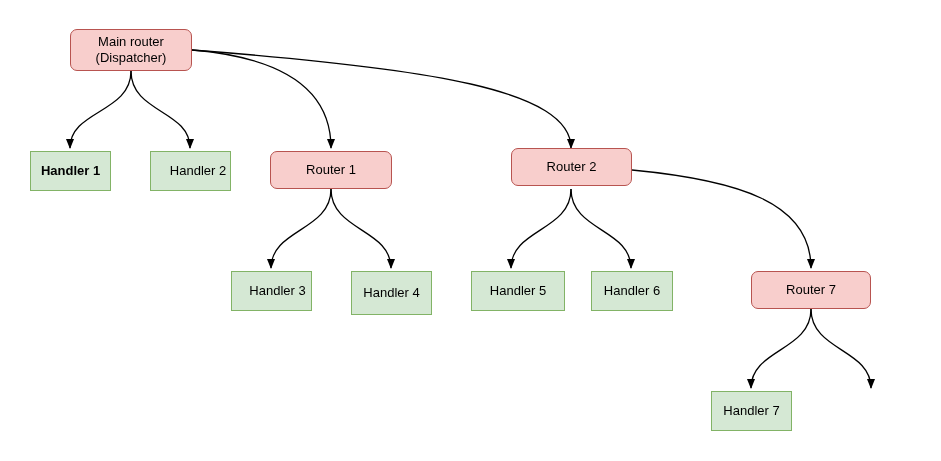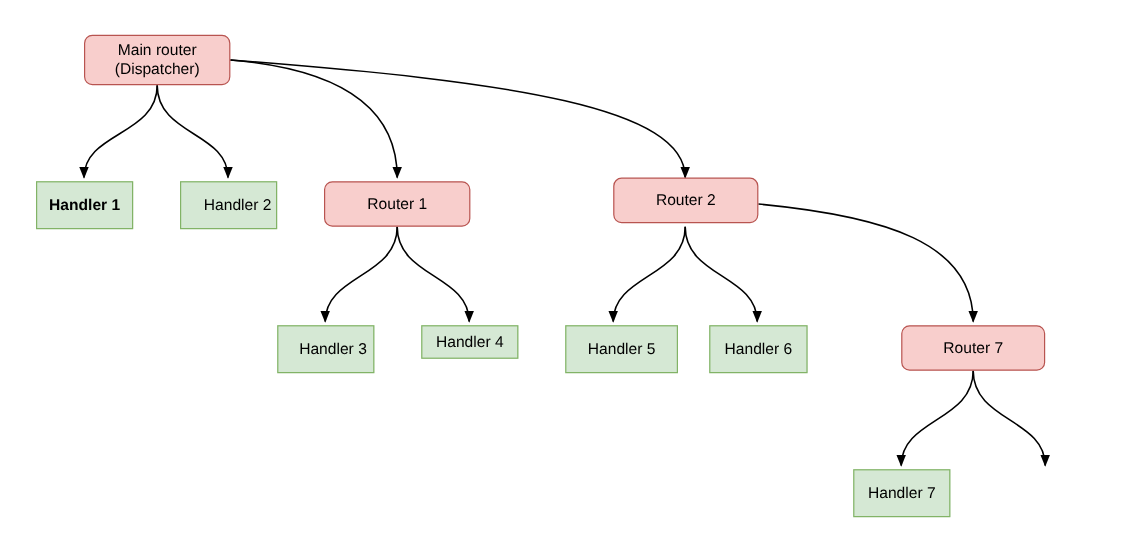--- a/index.html
+++ b/index.html
@@ -95,21 +95,21 @@
   </div>
 
   <div class="node router" style="left:511px; top:148px; width:121px; height:38px;">
     <span>Router 2</span>
   </div>
 
   <div class="node handler" style="left:231px; top:271px; width:81px; height:40px;padding-left:12px;">
     <span>Handler 3</span>
   </div>
 
-  <div class="node handler" style="left:351px; top:271px; width:81px; height:28px;">
+  <div class="node handler" style="left:351px; top:271px; width:81px; height:44px;">
     <span>Handler 4</span>
   </div>
 
   <div class="node handler" style="left:471px; top:271px; width:94px; height:40px;">
     <span>Handler 5</span>
   </div>
 
   <div class="node handler" style="left:591px; top:271px; width:82px; height:40px;">
     <span>Handler 6</span>
   </div>

